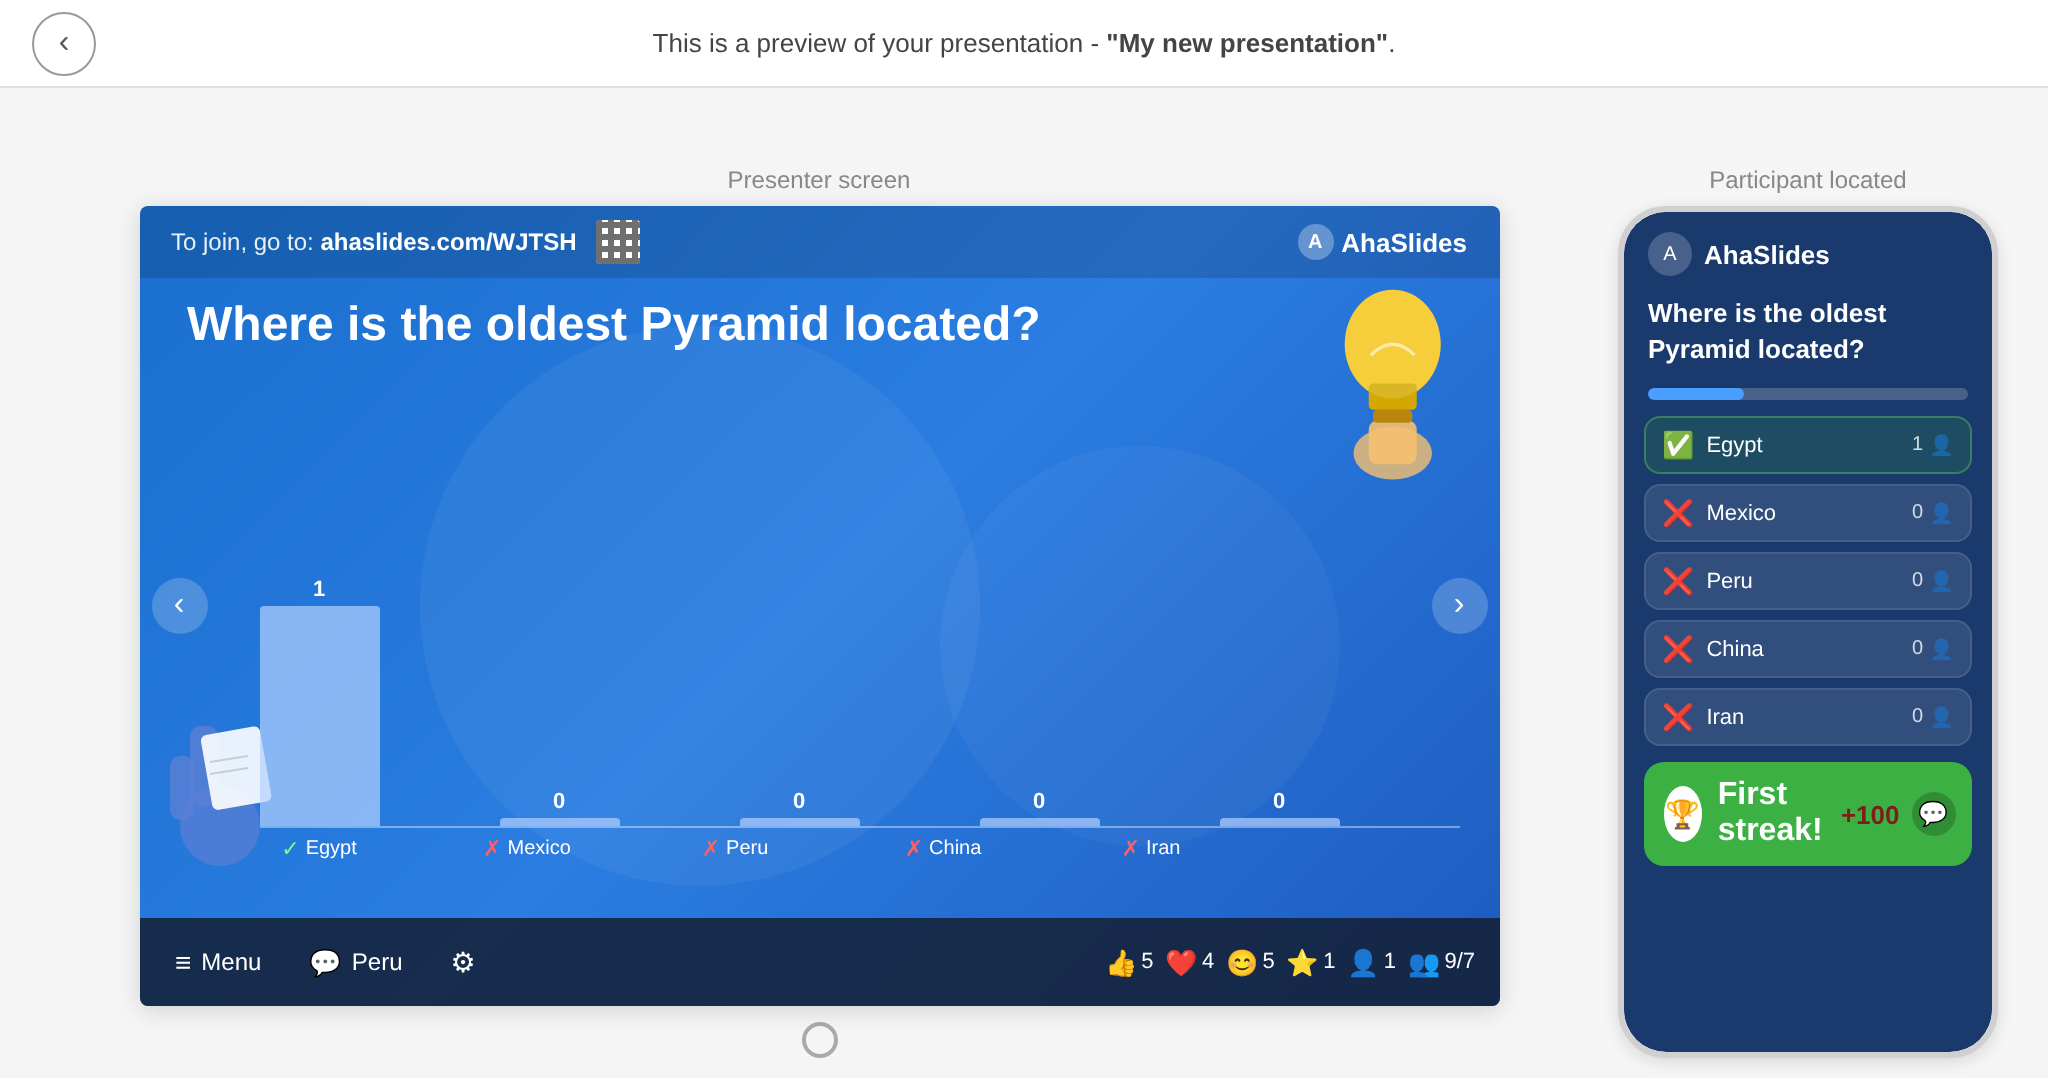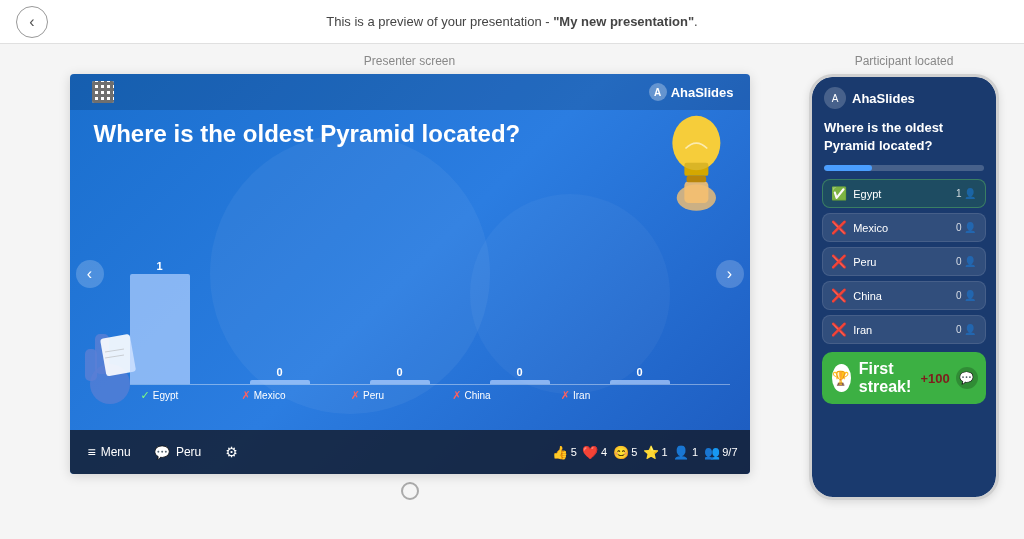--- a/index.html
+++ b/index.html
@@ -42,21 +42,21 @@
     .top-bar-text strong {
       font-weight: 700;
     }
 
     
     .main-content {
       display: flex;
       height: calc(539px - 44px);
       padding: 10px 20px;
       gap: 5px;
-      align-items: flex-start;
+      align-items: flex-end;
     }
 
     
     .presenter-section {
       flex: 1;
       display: flex;
       flex-direction: column;
       align-items: center;
     }
     .section-label {
@@ -519,20 +519,24 @@
   <div class="presenter-section">
     <div class="section-label">Presenter screen</div>
     <div class="slide-wrapper">
       <div class="slide-inner">
 
         <div class="deco-circle-1"></div>
         <div class="deco-circle-2"></div>
 
         <div class="slide-topbar">
           <div style="display:flex;align-items:center;gap:4px;">
+            <span class="slide-join-text">
+              <span>To join, go to:</span>
+              <strong>ahaslides.com/WJTSH</strong>
+            </span>
             <div class="slide-qr"></div>
           </div>
           <div class="slide-logo">
             <div class="slide-logo-icon">A</div>
             <span>AhaSlides</span>
           </div>
         </div>
 
         <div class="slide-question">Where is the oldest Pyramid located?</div>
 

